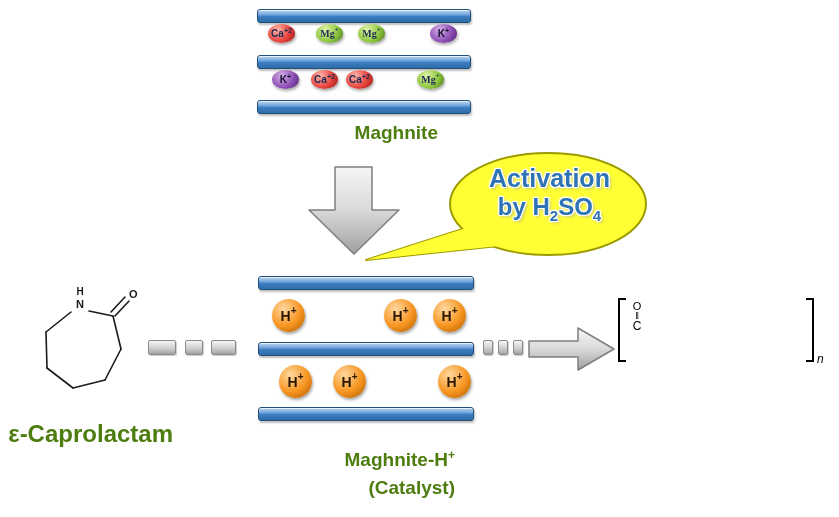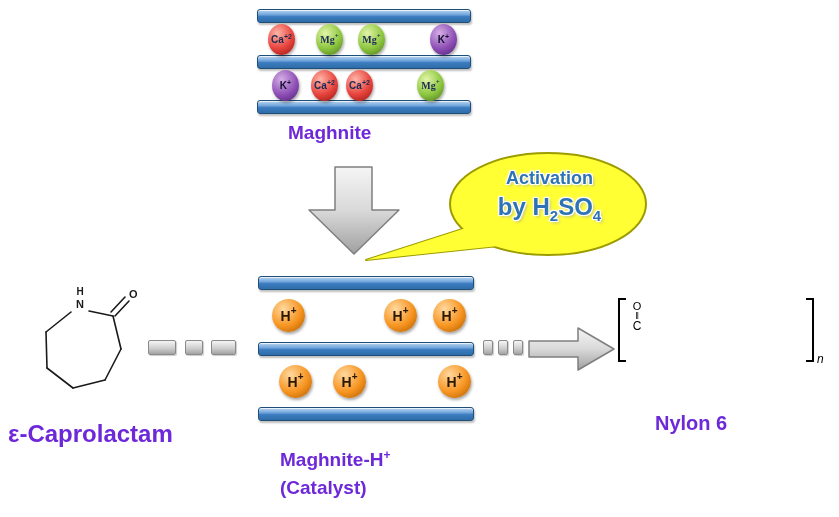--- a/index.html
+++ b/index.html
@@ -10,48 +10,48 @@
   }
   
   .bar {
     position:absolute; height:14px; border-radius:3px;
     border:1px solid #1F4E79;
     background:linear-gradient(180deg,#BBD6F1 0%,#6FA4DB 40%,#3C7CC0 55%,#2E6DA8 100%);
     box-shadow:1px 2px 2px rgba(0,0,0,.25), inset 0 1px 0 rgba(255,255,255,.7);
   }
   
   .ion {
-    position:absolute; width:27px; height:31px; border-radius:50%;
+    position:absolute; width:27px; height:19px; border-radius:50%;
     display:flex; align-items:center; justify-content:center;
     font-weight:bold; font-size:10px; color:#1B2A55;
     box-shadow:1px 2px 3px rgba(0,0,0,.35);
   }
   .ion sup { font-size:7px; line-height:1; margin-top:-7px; }
   .ion-ca { background:radial-gradient(circle at 35% 30%, #FFB4A8 0%, #E6433C 55%, #941410 100%); }
   .ion-mg { background:radial-gradient(circle at 35% 30%, #E2F4A8 0%, #8CC63E 55%, #49731C 100%);font-family:Liberation Serif, serif; }
   .ion-k  { background:radial-gradient(circle at 35% 30%, #D5AEE6 0%, #8E4FB5 55%, #4B1E6F 100%); color:#120F2E; }
   .ion-h  { width:33px; height:33px; font-size:14px; color:#2B1600;
             background:radial-gradient(circle at 35% 30%, #FFD9A0 0%, #F79420 55%, #A85A00 100%); }
   .ion-h sup { font-size:10px; margin-top:-9px; }
   
-  .red-label { position:absolute; color:#6d28d9; font-weight:bold; font-size:19px; text-align:left; }
+  .red-label { position:absolute; color:#4d7c0f; font-weight:bold; font-size:19px; text-align:right; }
   .red-label sup { font-size:12px; }
   
   .dash {
     position:absolute; height:15px; border:1px solid #8A8A8A; border-radius:2px;
     background:linear-gradient(180deg,#F5F5F5 0%,#CFCFCF 55%,#A3A3A3 100%);
     box-shadow:1px 1px 1px rgba(0,0,0,.2);
   }
   
   .bubble-text {
     position:absolute; left:452px; top:163px; width:195px; text-align:center;
     font-weight:bold; color:#2E74B5;
     text-shadow:-1px -1px 0 #fff, 1px -1px 0 #fff, -1px 1px 0 #fff, 1px 1px 0 #fff, 0 0 4px #fff, 2px 2px 3px rgba(120,120,120,.5);
   }
-  .bubble-line1 { font-size:18px; line-height:30px; }
+  .bubble-line1 { font-size:25px; line-height:30px; }
   .bubble-line2 { font-size:24px; line-height:28px; }
   .bubble-line2 sub { font-size:15px; }
   
   .nylon { position:absolute; left:618px; top:296px; width:218px; height:78px; }
   .bracket { position:absolute; top:2px; width:8px; height:64px; }
   .bracket-left  { left:0;     border-left:2px solid #000;  border-top:2px solid #000; border-bottom:2px solid #000; }
   .bracket-right { left:188px; border-right:2px solid #000; border-top:2px solid #000; border-bottom:2px solid #000; }
   .c-stack { position:absolute; left:10px; top:4px; width:18px; text-align:center; }
   .c-stack .o   { font-size:11px; display:block; line-height:12px; }
   .c-stack .dbl { font-size:9px;  display:block; line-height:8px; }
@@ -198,15 +198,14 @@
   <div class="nylon">
     <span class="bracket bracket-left"></span>
     <span class="c-stack">
       <span class="o">O</span>
       <span class="dbl">‖</span>
       <span class="c">C</span>
     </span>
     <span class="bracket bracket-right"></span>
     <span class="sub-n">n</span>
   </div>
-  <div class="red-label" style="left:655px;top:412px;width:160px;font-size:20px">Nylon 6</div>
 
 </div>
 
 </body></html>

